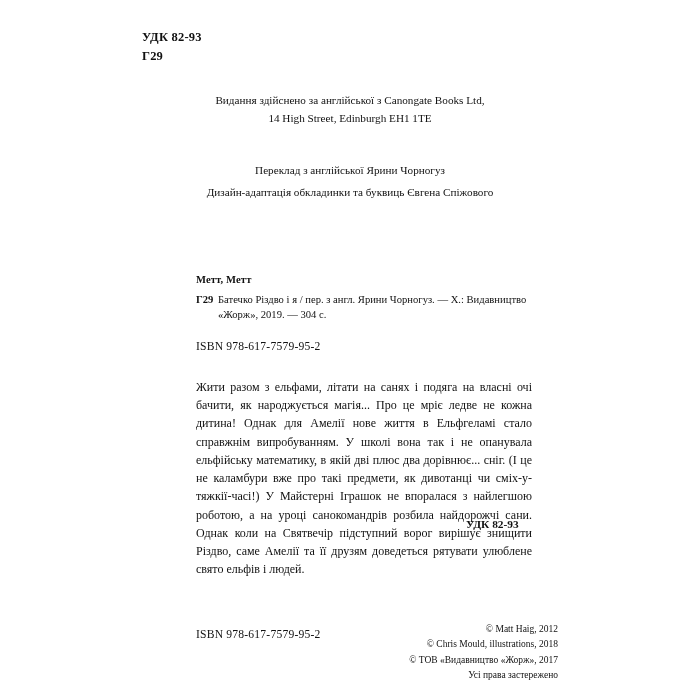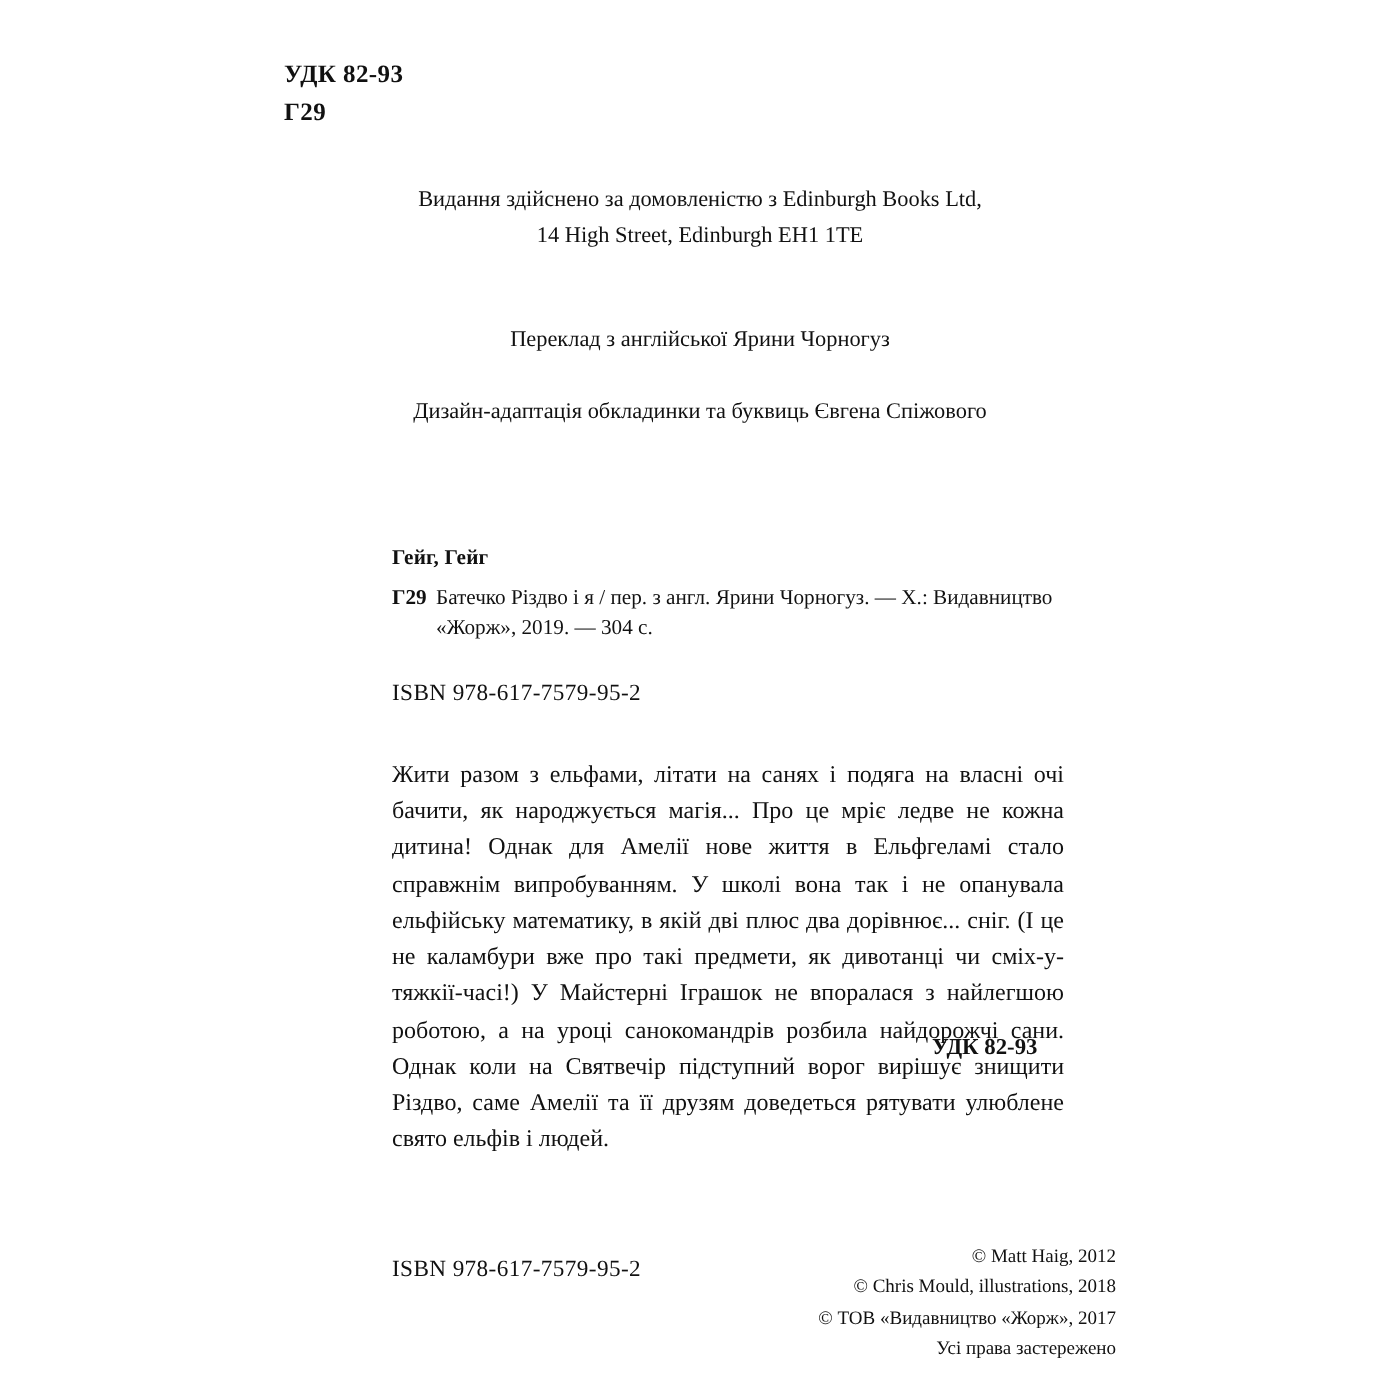--- a/index.html
+++ b/index.html
@@ -48,21 +48,21 @@
 
   .credits {
     position: absolute;
     left: 0;
     right: 0;
     top: 164px;
     text-align: center;
     font-size: 11.2px;
   }
   .credits .line1 {
-    margin-bottom: 24px;
+    margin-bottom: 10px;
   }
 
   
   .card {
     position: absolute;
     left: 196px;
     top: 272px;
     width: 360px;
     font-size: 10.6px;
     line-height: 1.42;
@@ -140,31 +140,31 @@
 <body>
 
 <div class="page">
 
   <div class="udk-block">
     <div>УДК 82-93</div>
     <div>Г29</div>
   </div>
 
   <div class="agreement">
-    <div>Видання здійснено за домовленістю з Edinburgh Books Ltd,</div>
+    <div>Видання здійснено за англійської з Canongate Books Ltd,</div>
     <div>14 High Street, Edinburgh EH1 1TE</div>
   </div>
 
   <div class="credits">
     <div class="line1">Переклад з англійської Ярини Чорногуз</div>
     <div>Дизайн-адаптація обкладинки та буквиць Євгена Спіжового</div>
   </div>
 
   <div class="card">
-    <div class="card-author">Гейг, Гейг</div>
+    <div class="card-author">Метт, Метт</div>
     <div class="card-body">
       <span class="card-index">Г29</span>
       <span class="card-desc">Батечко Різдво і я / пер. з англ. Ярини Чорногуз. — Х.: Видавництво «Жорж», 2019. — 304 с.</span>
     </div>
   </div>
 
   <div class="isbn-top">ISBN 978-617-7579-95-2</div>
 
   <div class="annotation">Жити разом з ельфами, літати на санях і подяга на власні очі бачити, як народжується магія... Про це мріє ледве не кожна дитина! Однак для Амелії нове життя в Ельфгеламі стало справжнім випробуванням. У школі вона так і не опанувала ельфійську математику, в якій дві плюс два дорівнює... сніг. (І це не каламбури вже про такі предмети, як дивотанці чи сміх-у-тяжкії-часі!) У Майстерні Іграшок не впоралася з найлегшою роботою, а на уроці санокомандрів розбила найдорожчі сани. Однак коли на Святвечір підступний ворог вирішує знищити Різдво, саме Амелії та її друзям доведеться рятувати улюблене свято ельфів і людей.</div>
 

